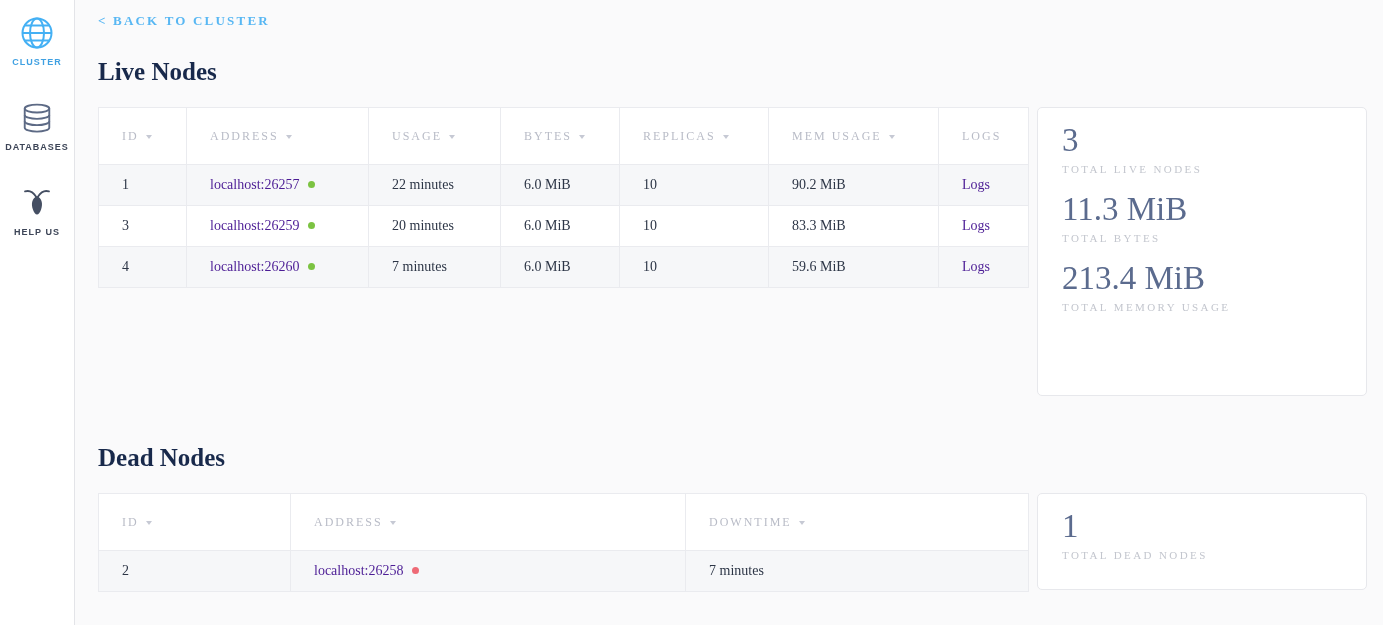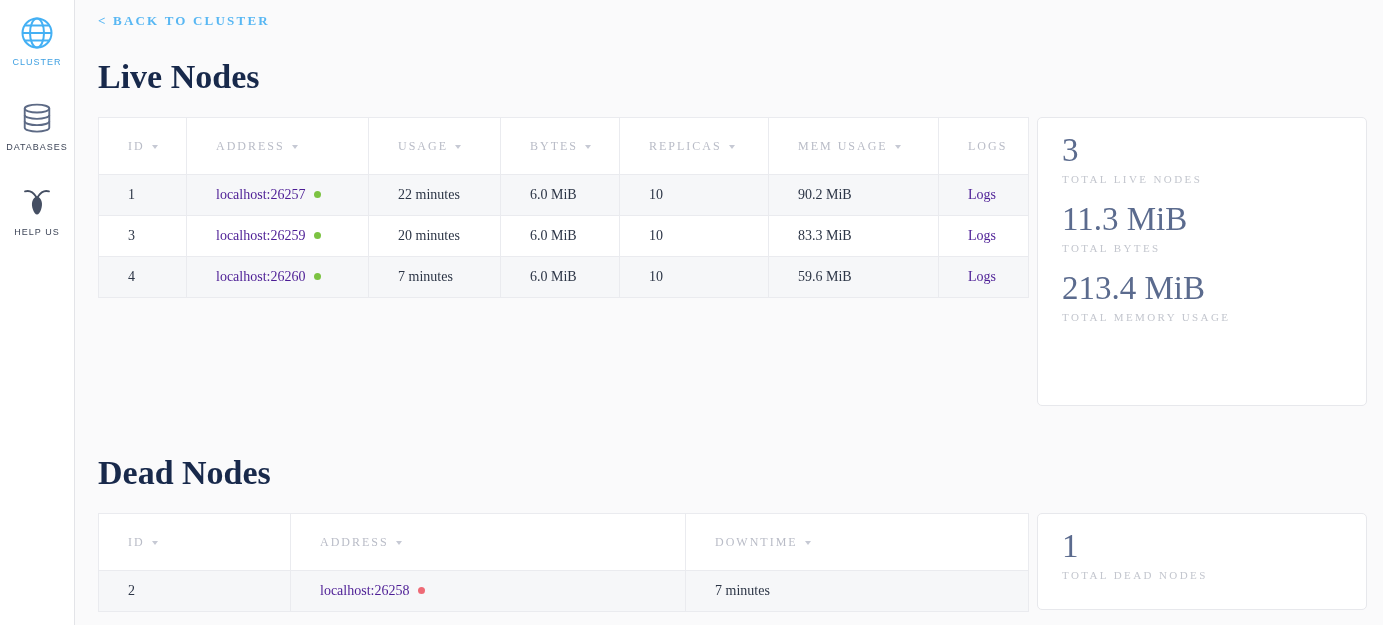--- a/index.html
+++ b/index.html
@@ -28,21 +28,21 @@
     flex-direction: column;
     align-items: center;
     margin-bottom: 33px;
     cursor: pointer;
     width: 100%;
   }
   .nav-item .icon-wrap { height: 36px; display: flex; align-items: center; justify-content: center; }
   .nav-label {
     margin-top: 6px;
     font-size: 9px;
-    font-weight: normal;
+    font-weight: bold;
     letter-spacing: 1px;
     color: #3d4557;
   }
   .nav-item.active .nav-label { color: #40a1e2; }
 
   
   .main {
     flex: 1;
     padding: 11px 17px 0 23px;
     font-family: Liberation Serif, serif;
@@ -50,21 +50,21 @@
   .back-link {
     display: inline-block;
     color: #58b7f3;
     font-size: 13px;
     font-weight: bold;
     letter-spacing: 2.2px;
     text-decoration: none;
     cursor: pointer;
   }
   .section-title {
-    font-size: 34px;
+    font-size: 25px;
     font-weight: bold;
     color: #18294b;
     margin-top: 29px;
     margin-bottom: 21px;
   }
   .section-title.dead { margin-top: 48px; }
   .section-row {
     display: flex;
     align-items: flex-start;
     gap: 8px;
@@ -73,21 +73,21 @@
   
   table.nodes {
     border-collapse: collapse;
     background: #ffffff;
     table-layout: fixed;
     width: 930px;
   }
   table.nodes th, table.nodes td {
     border: 1px solid #eaebef;
     text-align: left;
-    padding-left: 29px;
+    padding-left: 23px;
     font-weight: normal;
   }
   table.nodes th {
     height: 57px;
     background: #ffffff;
     color: #b9bcc7;
     font-size: 12px;
     letter-spacing: 2px;
     white-space: nowrap;
   }

